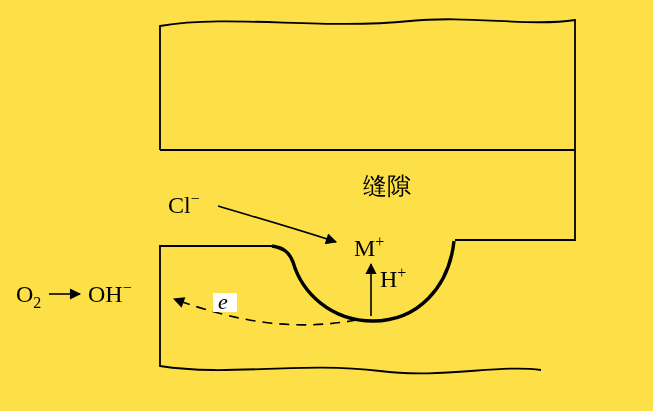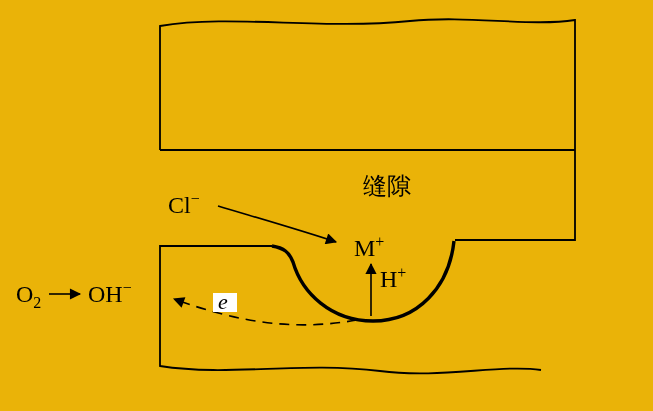--- a/index.html
+++ b/index.html
@@ -4,21 +4,21 @@
 <style>
   html, body {
     margin: 0;
     padding: 0;
     background: #ffffff;
   }
   #stage {
     position: relative;
     width: 653px;
     height: 411px;
-    background: #eab308;
+    background: #fde047;
     overflow: hidden;
     text-align: right;
   }
   svg {
     display: block;
     width: 653px;
     height: 411px;
   }
   .outline {
     fill: none;

